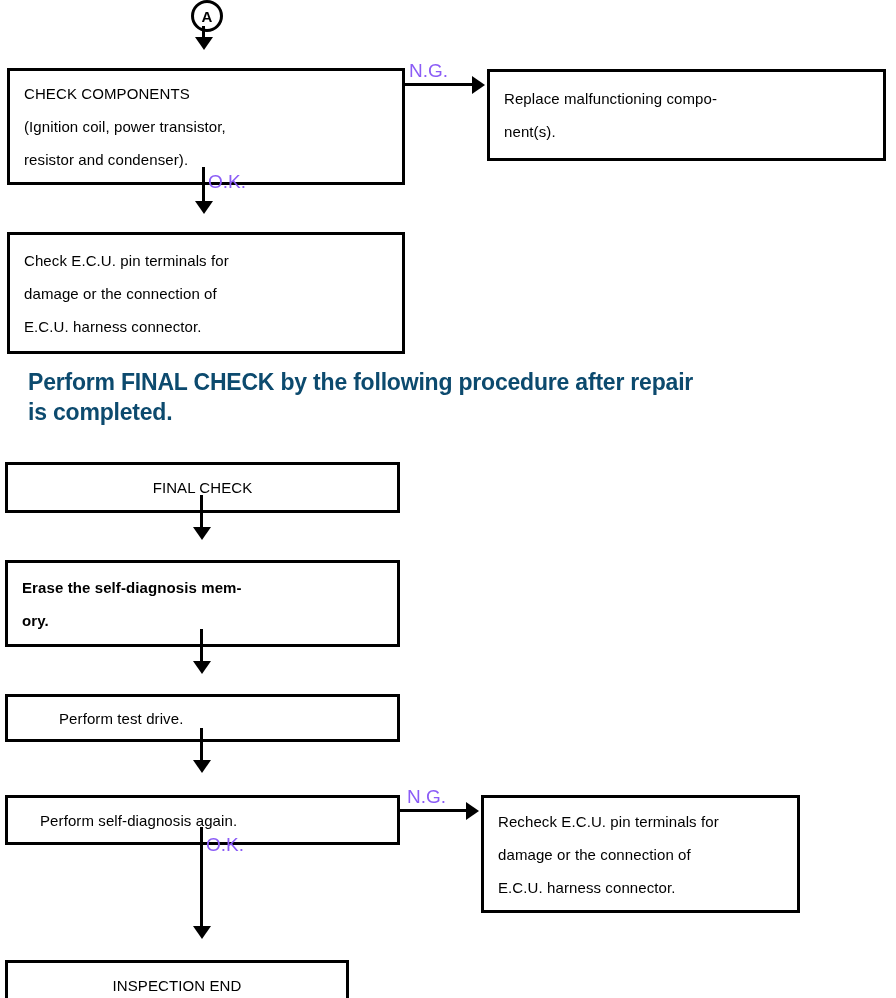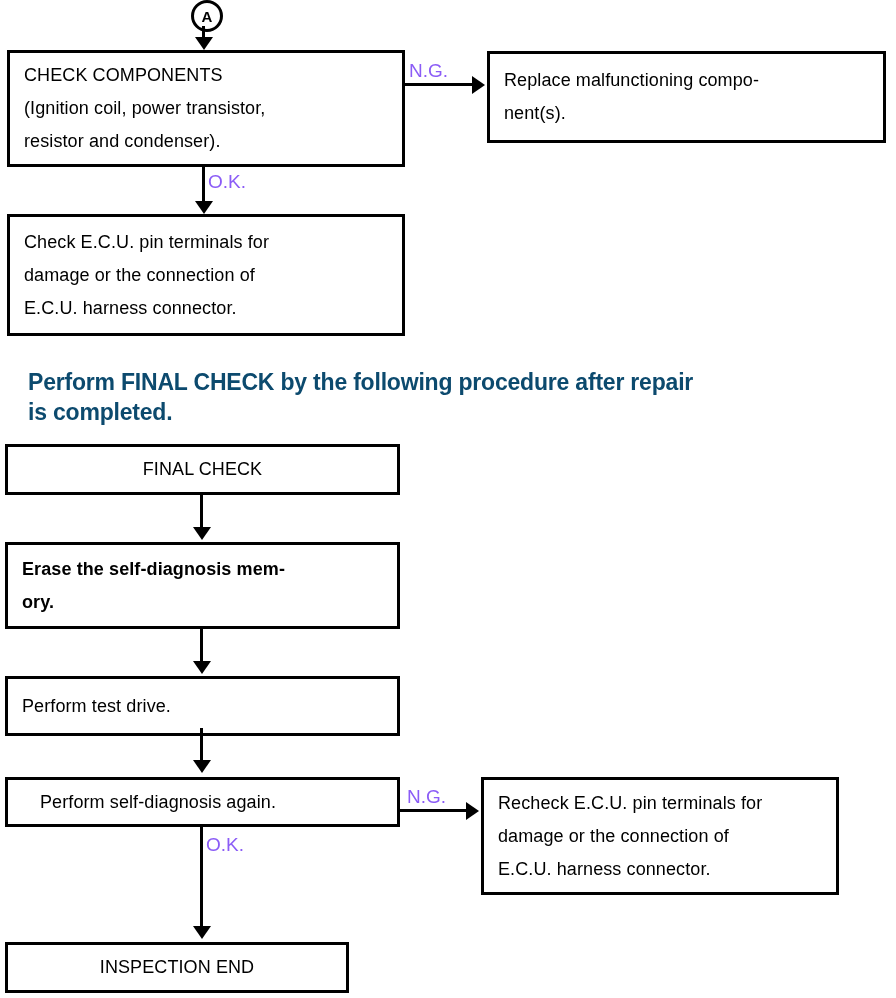--- a/index.html
+++ b/index.html
@@ -19,27 +19,28 @@
     background: #ffffff;
     overflow: hidden;
   }
 
   
   .box {
     position: absolute;
     box-sizing: border-box;
     border: 3px solid #000000;
     background: #ffffff;
-    font-size: 18px;
+    font-size: 15px;
     line-height: 33px;
     letter-spacing: 0.1px;
     color: #000000;
     display: flex;
     flex-direction: column;
     justify-content: center;
+    margin-top: 18px;
   }
   .box .txt {
     display: block;
     white-space: pre-line;
   }
   .box.pad-left .txt { padding-left: 14px; }
   .box.centered { align-items: center; }
   .box.centered .txt { text-align: center; }
 
   
@@ -153,36 +154,36 @@
   <div class="arrow-down" style="left:193px; top:527px;"></div>
 
   <div class="box pad-left" style="left:5px; top:542px; width:395px; height:87px;font-weight:bold;">
     <span class="txt">Erase the self-diagnosis mem-
 ory.</span>
   </div>
 
   <div class="vline" style="left:200px; top:629px; height:34px;"></div>
   <div class="arrow-down" style="left:193px; top:661px;"></div>
 
-  <div class="box pad-left" style="left:5px; top:676px; width:395px; height:60px;">
+  <div class="box pad-left" style="left:5px; top:676px; width:395px; height:48px;padding-left:37px;">
     <span class="txt">Perform test drive.</span>
   </div>
 
   <div class="vline" style="left:200px; top:728px; height:34px;"></div>
   <div class="arrow-down" style="left:193px; top:760px;"></div>
 
   <div class="box pad-left" style="left:5px; top:777px; width:395px; height:50px;padding-left:18px;">
     <span class="txt">Perform self-diagnosis again.</span>
   </div>
 
   <div class="hline" style="left:400px; top:809px; width:68px;"></div>
   <div class="arrow-right" style="left:466px; top:802px;"></div>
   <div class="edge-label" style="left:407px; top:786px;">N.G.</div>
 
-  <div class="box pad-left" style="left:481px; top:777px; width:358px; height:118px;">
+  <div class="box pad-left" style="left:481px; top:777px; width:319px; height:118px;">
     <span class="txt">Recheck E.C.U. pin terminals for
 damage or the connection of
 E.C.U. harness connector.</span>
   </div>
 
   <div class="vline" style="left:200px; top:827px; height:102px;"></div>
   <div class="arrow-down" style="left:193px; top:926px;"></div>
   <div class="edge-label" style="left:206px; top:834px;">O.K.</div>
 
   <div class="box centered" style="left:5px; top:942px; width:344px; height:51px;">

